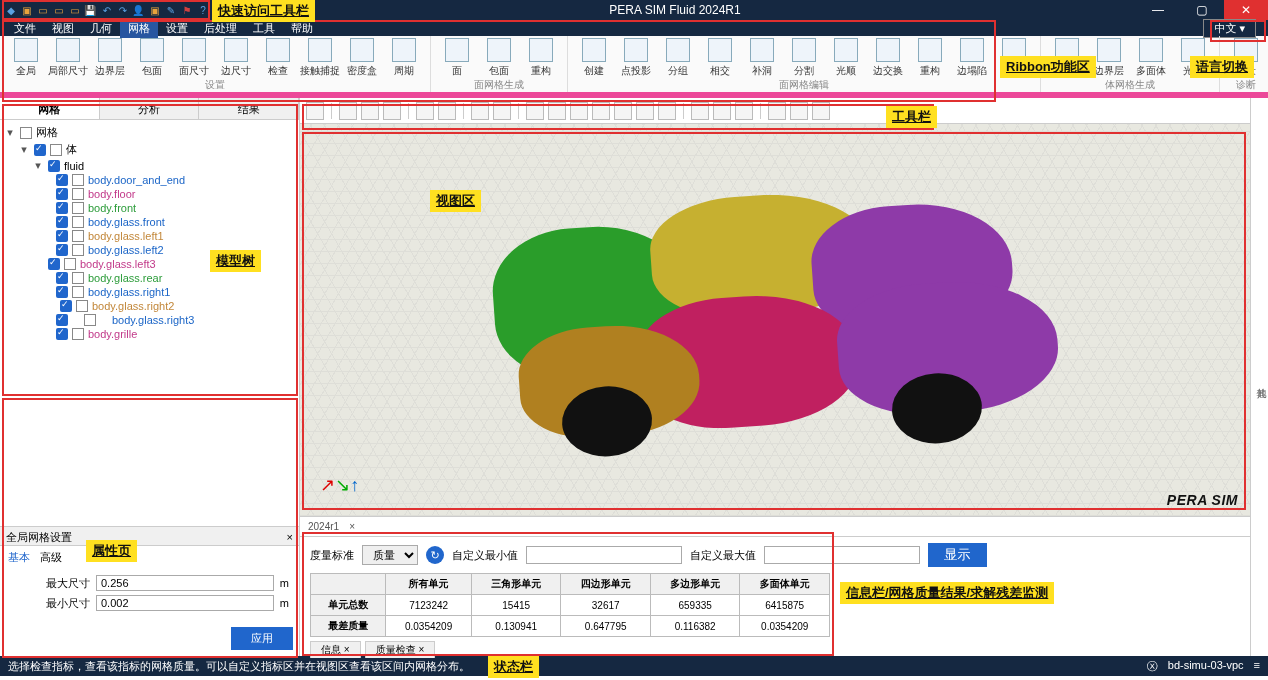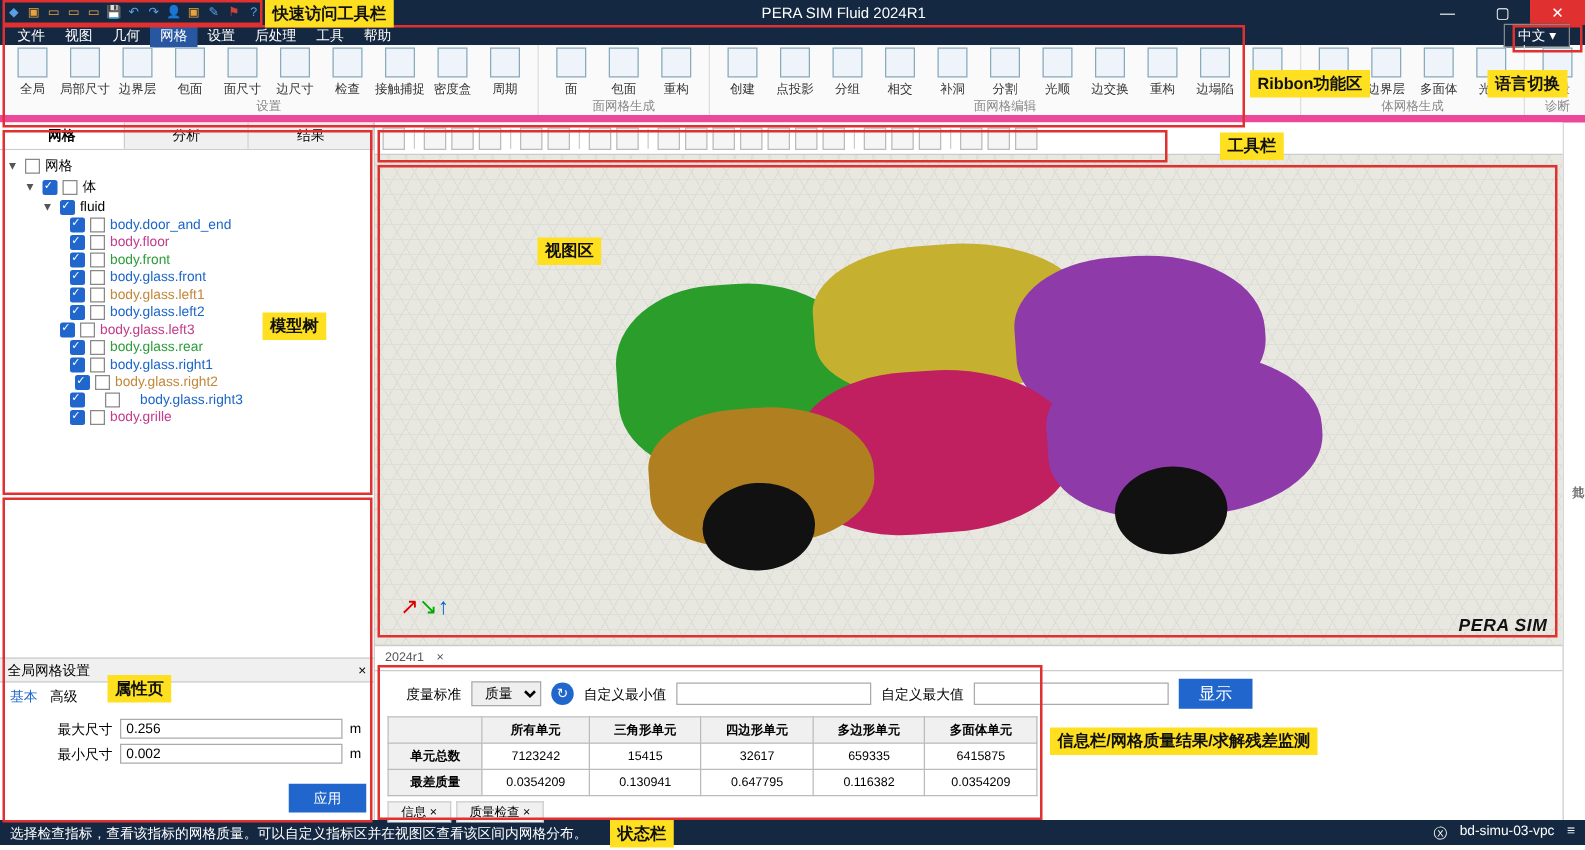--- a/index.html
+++ b/index.html
@@ -63,31 +63,31 @@
 .c4{ left:180px; top:120px; width:220px; height:130px; background:#c02060; }
 .c5{ left:380px; top:120px; width:220px; height:130px; background:#8e3aa8; }
 .c6{ left:60px; top:140px; width:180px; height:110px; background:#b08020; }
 .wheel{ border-radius:50% !important; background:#111; }
 .w1{ left:100px; top:200px; width:90px; height:70px; }
 .w2{ left:430px; top:210px; width:90px; height:70px; }
 .axis{ position:absolute; left:20px; bottom:20px; font-size:18px; }
 .brand{ position:absolute; right:12px; bottom:8px; font-size:14px; font-style:italic; font-weight:bold; letter-spacing:.5px; color:#111; }
 .vtabbar{ height:20px; border-top:1px solid #ccc; display:flex; align-items:center; padding:0 8px; gap:10px; font-size:10px; color:#555; }
 .info{ height:120px; border-top:1px solid #ccc; padding:6px 10px; }
-.info-ctrl{ display:flex; align-items:center; gap:8px; margin-bottom:6px;margin-left:15px; }
+.info-ctrl{ display:flex; align-items:center; gap:8px; margin-bottom:6px; }
 .info-ctrl input,.info-ctrl select{ border:1px solid #aaa; padding:2px 6px; font-size:11px; }
 .info-ctrl .show{ background:#2066cc; color:#fff; border:none; padding:3px 16px; }
 .info table{ border-collapse:collapse; width:520px; font-size:10px; }
 .info td,.info th{ border:1px solid #bbb; padding:3px 6px; text-align:center; }
 .info th{ background:#f0f0f0; }
 .itabs{ display:flex; gap:4px; margin-top:4px; font-size:10px; }
 .itabs div{ border:1px solid #ccc; border-bottom:none; padding:1px 10px; background:#f0f0f0; }
 .status{ height:20px; background:#152841; color:#fff; display:flex; align-items:center; padding:0 8px; font-size:11px; }
 .status .r{ margin-left:auto; display:flex; gap:10px; }
-.callout{ position:absolute; background:#ffe020; padding:2px 6px; font-size:13px; font-weight:bold; color:#111; pointer-events:none; z-index:10; }
+.callout{ position:absolute; background:#ffe020; padding:2px 6px; font-size:13px; font-weight:bold; color:#111; pointer-events:none; z-index:10;text-decoration:underline; }
 .redbox{ position:absolute; border:2px solid #e03030; pointer-events:none; z-index:9; }
 </style>
 </head>
 <body>
 
 <div class="tb-top">
  <div class="qa-icons">
   <span class="b">◆</span>
   <span class="o">▣</span>
   <span class="o">▭</span>
@@ -484,20 +484,20 @@
 
 <div class="redbox" style="left:2px;top:0;width:208px;height:20px"></div>
 <div class="callout" style="left:212px;top:0">快速访问工具栏</div>
 <div class="redbox" style="left:2px;top:20px;width:994px;height:82px"></div>
 <div class="callout" style="left:1000px;top:56px">Ribbon功能区</div>
 <div class="redbox" style="left:1210px;top:20px;width:56px;height:22px"></div>
 <div class="callout" style="left:1190px;top:56px">语言切换</div>
 <div class="redbox" style="left:2px;top:104px;width:296px;height:292px"></div>
 <div class="callout" style="left:210px;top:250px">模型树</div>
 <div class="redbox" style="left:302px;top:104px;width:632px;height:26px"></div>
-<div class="callout" style="left:976px;top:106px">工具栏</div>
+<div class="callout" style="left:886px;top:106px">工具栏</div>
 <div class="redbox" style="left:302px;top:132px;width:944px;height:378px"></div>
 <div class="callout" style="left:430px;top:190px">视图区</div>
 <div class="redbox" style="left:2px;top:398px;width:296px;height:260px"></div>
 <div class="callout" style="left:86px;top:540px">属性页</div>
 <div class="redbox" style="left:302px;top:532px;width:532px;height:124px"></div>
 <div class="callout" style="left:840px;top:582px">信息栏/网格质量结果/求解残差监测</div>
 <div class="callout" style="left:488px;top:656px">状态栏</div>
 
 </body></html>

